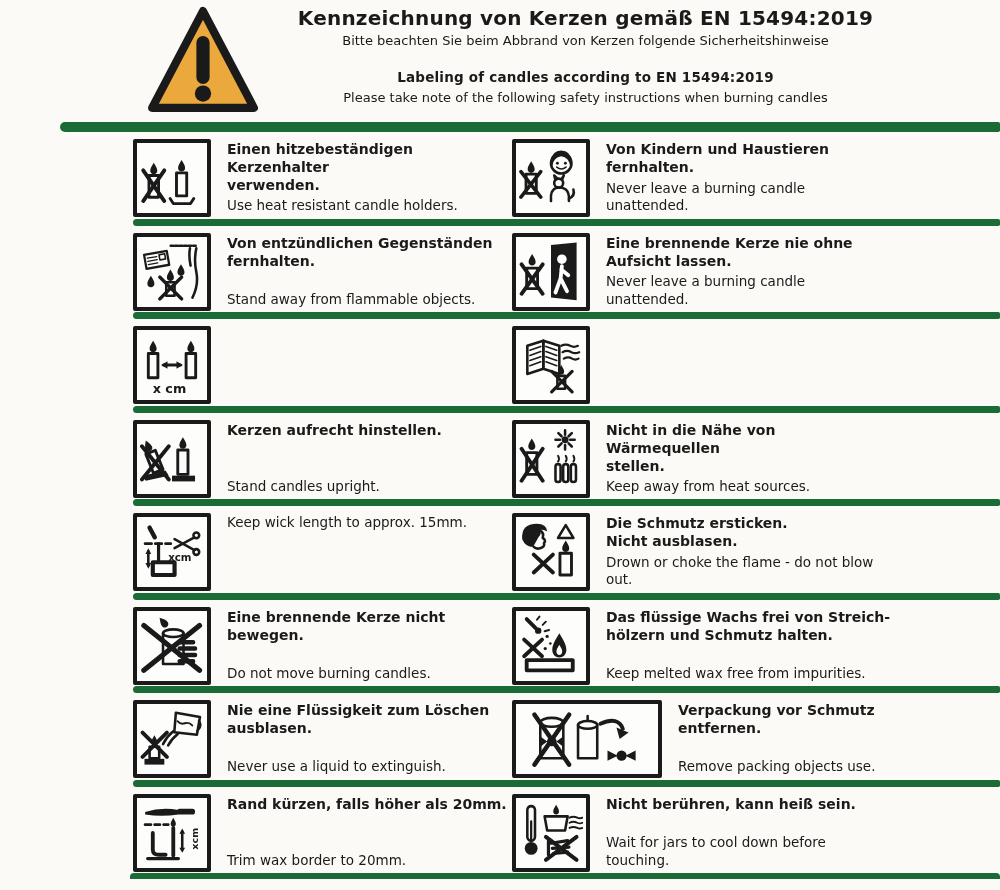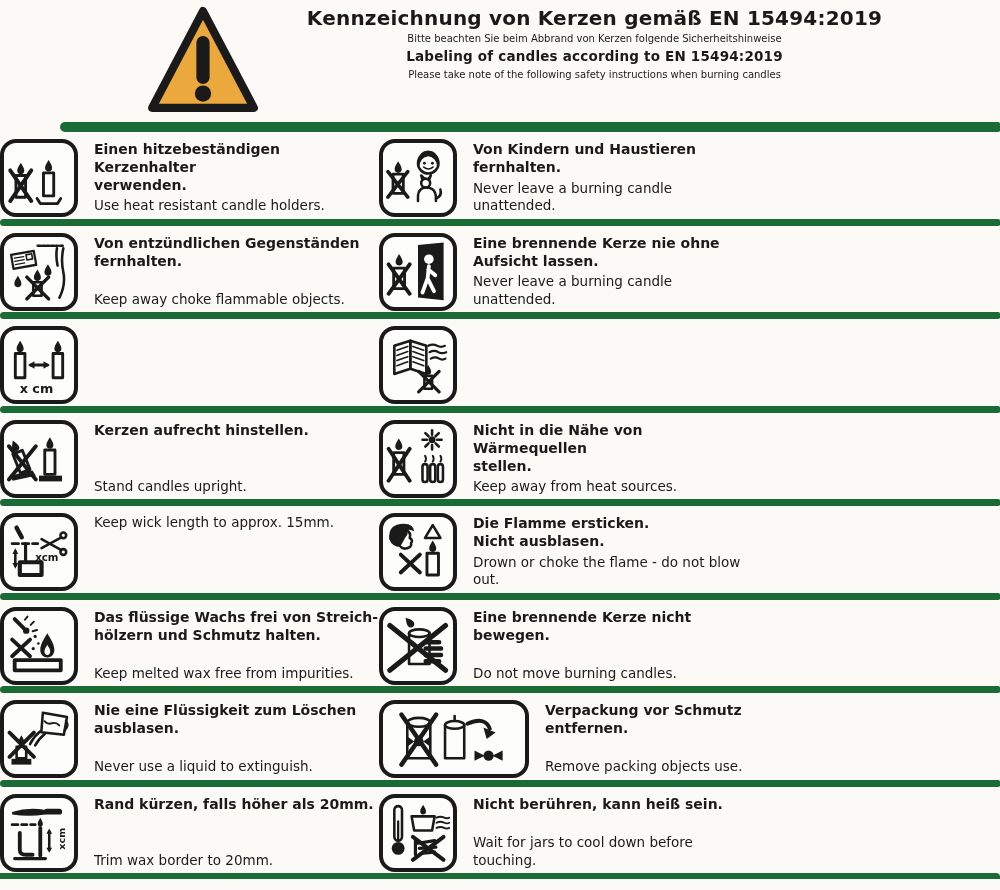--- a/index.html
+++ b/index.html
@@ -5,33 +5,33 @@
   :root{ --green:#1a6b35; --warn:#eba83c; --ink:#1a1a1a; }
   *{box-sizing:border-box;}
   html,body{margin:0;padding:0;}
   body{
     width:1000px;height:890px;overflow:hidden;background:#fbfaf6;color:var(--ink);
     font-family:"DejaVu Sans","Liberation Sans",sans-serif;
   }
   
   .header{position:relative;height:122px;}
   .warn-wrap{position:absolute;left:146px;top:4px;width:114px;height:112px;}
-  .titles{position:absolute;left:272px;top:6px;width:645px;text-align:center;}
+  .titles{position:absolute;left:263px;top:6px;width:645px;text-align:center;}
   .title{font-size:20px;font-weight:bold;letter-spacing:.2px;}
-  .subtitle{font-size:10px;margin-top:3px;}
-  .title.en{margin-top:4px;}
+  .subtitle{font-size:13px;margin-top:3px;}
+  .title.en{margin-top:21px;}
   .top-divider{height:10px;background:var(--green);border-radius:6px 2px 2px 6px;margin-left:60px;}
   
-  .rows{}
+  .rows{padding-left:133px;}
   .row{display:grid;grid-template-columns:379px 1fr;align-items:flex-start;height:86.5px;padding-top:7px;}
   .divider{height:7px;background:var(--green);border-radius:4px 2px 2px 4px;}
   .divider.partial{height:6px;border-radius:4px 4px 0 0;margin-left:-3px;}
   .cell{display:flex;gap:16px;}
   .icon-box{
-    width:78px;height:78px;flex-shrink:0;border:4px solid var(--ink);border-radius:16px;
+    width:78px;height:78px;flex-shrink:0;border:4px solid var(--ink);border-radius:2px;
     padding:3px;background:#fdfdfb;
   }
   .icon-box.wide{width:150px;}
   .icon-box svg{width:100%;height:100%;display:block;}
   svg .s{stroke:var(--ink);fill:none;stroke-linecap:round;stroke-linejoin:round;}
   svg .f{fill:var(--ink);stroke:none;}
   svg .w{stroke:#fff;fill:none;stroke-linecap:round;stroke-linejoin:round;}
   svg text{font-family:"DejaVu Sans","Liberation Sans",sans-serif;font-weight:bold;fill:var(--ink);}
   .cell-text{display:flex;flex-direction:column;justify-content:space-between;min-height:80px;width:288px;padding:1px 0 4px;}
   .de{font-weight:bold;font-size:14px;line-height:1.3;white-space:pre-line;}
@@ -128,21 +128,21 @@
             <path class="f" d="M64 38 C60.5 44 58.5 47 58.5 50.5 C58.5 54 61 56 64 56 C67 56 69.5 54 69.5 50.5 C69.5 47 67.5 44 64 38 Z"></path>
             <path class="f" d="M47.5 46 C44 52 42 55 42 58.5 C42 62 44.5 64 47.5 64 C50.5 64 53 62 53 58.5 C53 55 51 52 47.5 46 Z"></path>
             <rect class="s" stroke-width="4" x="41" y="66" width="13" height="21"></rect>
             <line class="s" stroke-width="5.5" x1="31" y1="58" x2="65" y2="92"></line>
             <line class="s" stroke-width="5.5" x1="65" y1="58" x2="31" y2="92"></line>
           </svg>
         </div>
         <div class="cell-text">
           <div class="de">Von entzündlichen Gegenständen
 fernhalten.</div>
-          <div class="en">Keep away choke flammable objects.</div>
+          <div class="en">Stand away from flammable objects.</div>
         </div>
       </div>
       <div class="cell">
         <div class="icon-box">
           <svg viewBox="0 0 100 100">
             <path class="f" d="M20.5 22 C17 28 15 31 15 34.5 C15 38 17.5 40 20.5 40 C23.5 40 26 38 26 34.5 C26 31 24 28 20.5 22 Z"></path>
             <rect class="s" stroke-width="4.5" x="12" y="44" width="17" height="32"></rect>
             <line class="s" stroke-width="6" x1="4" y1="38" x2="37" y2="84"></line>
             <line class="s" stroke-width="6" x1="37" y1="38" x2="4" y2="84"></line>
             <polygon class="f" points="50,8 90,4 90,94 50,90"></polygon>
@@ -284,30 +284,49 @@
             <path class="f" d="M5 30 Q3 6 28 6 Q43 6 44 18 Q38 14 32 16 Q36 22 31 26 Q28 31 22 42 Q10 42 5 30 Z"></path>
             <path class="s" stroke-width="4" d="M32 16 Q40 20 37 28 Q43 32 39 36 Q41 42 33 44 Q27 46 23 42"></path>
             <line class="s" stroke-width="6" x1="23" y1="54" x2="53" y2="82"></line>
             <line class="s" stroke-width="6" x1="53" y1="54" x2="23" y2="82"></line>
             <polygon class="s" stroke-width="4" points="73,8 61,28 85,28"></polygon>
             <path class="f" d="M73 32 C69.5 38 67.5 41 67.5 44.5 C67.5 48 70 50 73 50 C76 50 78.5 48 78.5 44.5 C78.5 41 76.5 38 73 32 Z"></path>
             <rect class="s" stroke-width="4.5" x="64" y="52" width="18" height="34"></rect>
           </svg>
         </div>
         <div class="cell-text">
-          <div class="de">Die Flamme ersticken.
+          <div class="de">Die Schmutz ersticken.
 Nicht ausblasen.</div>
           <div class="en">Drown or choke the flame - do not blow
 out.</div>
         </div>
       </div>
     </div>
     <div class="divider"></div>
 
     <div class="row">
+      <div class="cell">
+        <div class="icon-box">
+          <svg viewBox="0 0 100 100">
+            <path class="f" transform="translate(39 16) rotate(-40)" d="M0 -13 C-3.5 -7 -5.5 -4 -5.5 -0.5 C-5.5 3 -3 5 0 5 C3 5 5.5 3 5.5 -0.5 C5.5 -4 3.5 -7 0 -13 Z"></path>
+            <ellipse class="s" stroke-width="4" cx="52" cy="30" rx="16" ry="6"></ellipse>
+            <path class="s" stroke-width="4" d="M36 30 V78 H68 V30"></path>
+            <g class="s" stroke-width="7">
+              <path d="M62 44 H83 M62 54 H86 M62 64 H86 M62 74 H83"></path>
+            </g>
+            <line class="s" stroke-width="8" x1="6" y1="18" x2="93" y2="88"></line>
+            <line class="s" stroke-width="8" x1="93" y1="18" x2="6" y2="88"></line>
+          </svg>
+        </div>
+        <div class="cell-text">
+          <div class="de">Eine brennende Kerze nicht
+bewegen.</div>
+          <div class="en">Do not move burning candles.</div>
+        </div>
+      </div>
       <div class="cell">
         <div class="icon-box">
           <svg viewBox="0 0 100 100">
             <line class="s" stroke-width="6" x1="12" y1="8" x2="26" y2="22"></line>
             <circle class="f" cx="30" cy="26" r="5"></circle>
             <g class="s" stroke-width="3">
               <path d="M37 17 L42 12 M40 27 L47 25 M28 9 L32 4"></path>
             </g>
             <line class="s" stroke-width="6" x1="8" y1="40" x2="36" y2="66"></line>
             <line class="s" stroke-width="6" x1="36" y1="40" x2="8" y2="66"></line>
@@ -316,39 +335,20 @@
             <circle class="f" cx="49" cy="46" r="2"></circle>
             <path class="f" d="M63 30 C56 42 52 48 52 56 C52 63.5 57 68 63 68 C69 68 74 63.5 74 56 C74 48 70 42 63 30 Z"></path>
             <path d="M63 48 C60 53 58.5 55.5 58.5 58.5 C58.5 62 60.5 64 63 64 C65.5 64 67.5 62 67.5 58.5 C67.5 55.5 66 53 63 48 Z" fill="#fff"></path>
             <rect class="s" stroke-width="6" x="12" y="72" width="72" height="16"></rect>
           </svg>
         </div>
         <div class="cell-text">
           <div class="de">Das flüssige Wachs frei von Streich-
 hölzern und Schmutz halten.</div>
           <div class="en">Keep melted wax free from impurities.</div>
-        </div>
-      </div>
-      <div class="cell">
-        <div class="icon-box">
-          <svg viewBox="0 0 100 100">
-            <path class="f" transform="translate(39 16) rotate(-40)" d="M0 -13 C-3.5 -7 -5.5 -4 -5.5 -0.5 C-5.5 3 -3 5 0 5 C3 5 5.5 3 5.5 -0.5 C5.5 -4 3.5 -7 0 -13 Z"></path>
-            <ellipse class="s" stroke-width="4" cx="52" cy="30" rx="16" ry="6"></ellipse>
-            <path class="s" stroke-width="4" d="M36 30 V78 H68 V30"></path>
-            <g class="s" stroke-width="7">
-              <path d="M62 44 H83 M62 54 H86 M62 64 H86 M62 74 H83"></path>
-            </g>
-            <line class="s" stroke-width="8" x1="6" y1="18" x2="93" y2="88"></line>
-            <line class="s" stroke-width="8" x1="93" y1="18" x2="6" y2="88"></line>
-          </svg>
-        </div>
-        <div class="cell-text">
-          <div class="de">Eine brennende Kerze nicht
-bewegen.</div>
-          <div class="en">Do not move burning candles.</div>
         </div>
       </div>
     </div>
     <div class="divider"></div>
 
     <div class="row">
       <div class="cell">
         <div class="icon-box">
           <svg viewBox="0 0 100 100">
             <g transform="rotate(16 72 26)">

